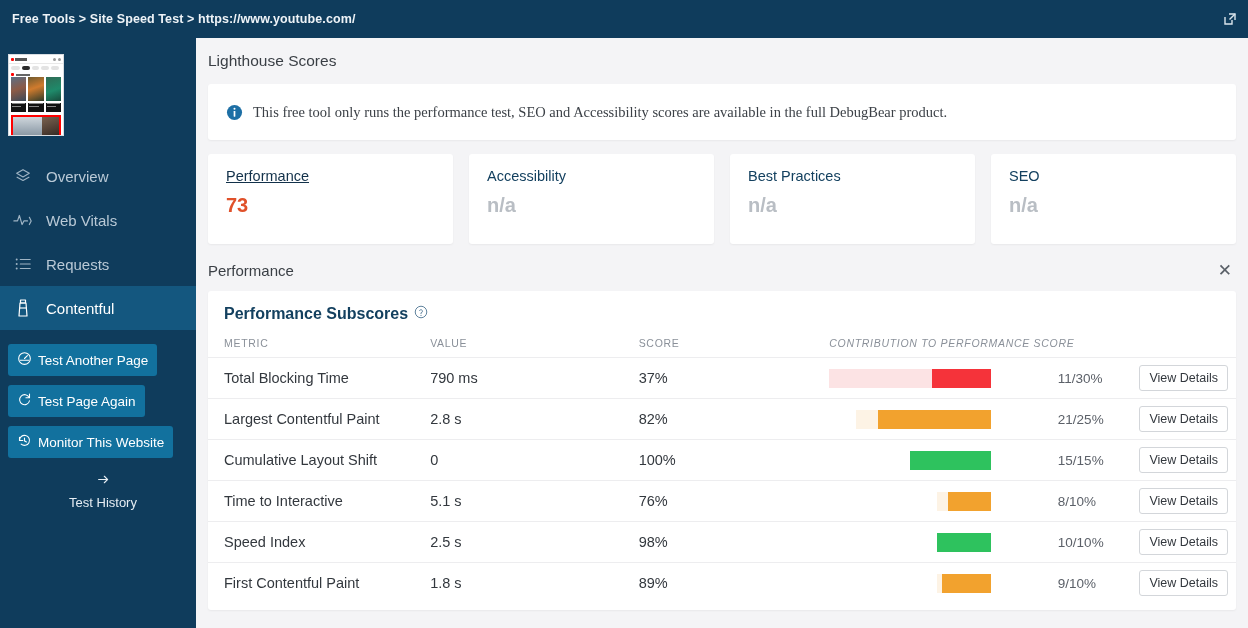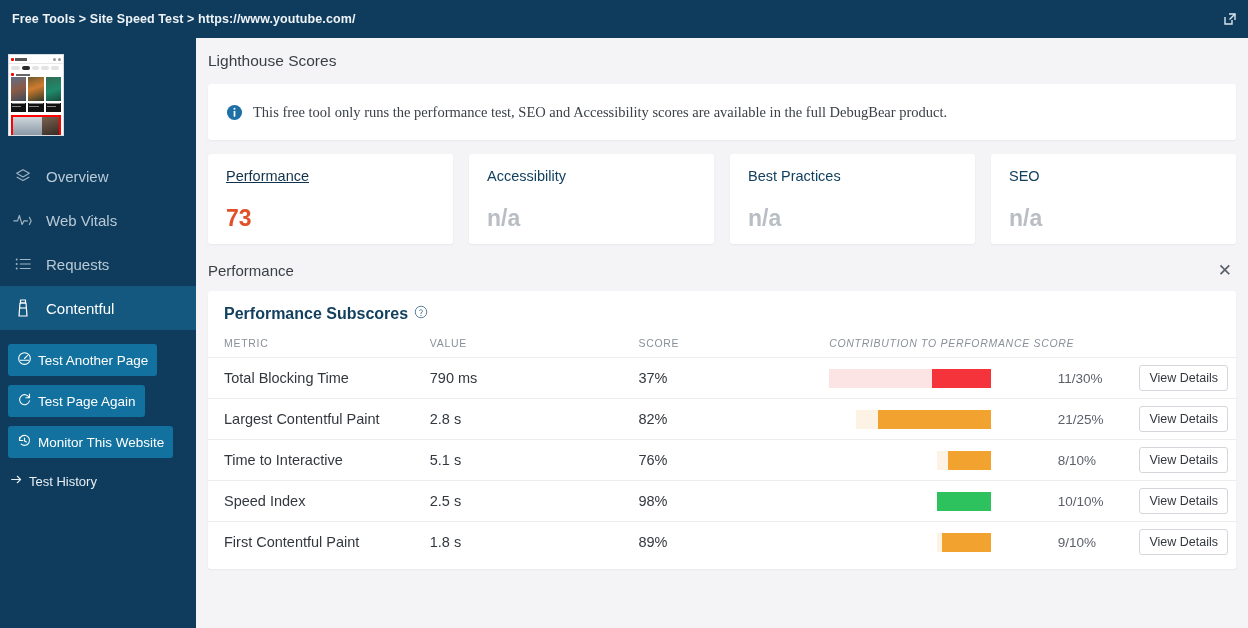--- a/index.html
+++ b/index.html
@@ -82,21 +82,21 @@
     display: inline-flex; align-items: center; gap: 6px;
     background: #12719e; color: #fff; border: none;
     border-radius: 3px; font-size: 13.5px;
     padding: 7px 9px; margin-bottom: 9px; cursor: pointer;
     font-family: "Liberation Sans", sans-serif; white-space: nowrap;
   }
   .sbtn svg { flex: none; }
   #test-history {
     display: flex; align-items: center; gap: 6px;
     color: #e6edf3; font-size: 13px; padding: 6px 0 0 2px;
-    cursor: pointer; text-decoration: none;
+    cursor: pointer; text-decoration: none; flex-direction: column;
   }
 
   
   #main {
     position: absolute; top: 38px; left: 196px;
     width: 1052px; height: 590px; background: #f4f4f6;
     overflow: hidden;
   }
   #section-title {
     font-size: 15.5px; color: #3a3f45; padding: 14px 0 0 12px;
@@ -109,21 +109,21 @@
   #notice .info-ico { margin-right: 10px; flex: none; display:flex; }
   #notice-text { font-size: 14.5px; color: #3c4147; font-family: Liberation Serif, serif; }
 
   #cards { display: flex; gap: 16px; margin: 14px 12px 0 12px; }
   .card {
     flex: 1; background: #fff; border-radius: 3px; height: 90px;
     padding: 14px 18px; box-shadow: 0 1px 2px rgba(0,0,0,.05);
   }
   .card-title { font-size: 14.5px; color: #13405f; font-weight: normal; }
   .card-title.link { text-decoration: underline; color: #12314a; cursor: pointer; }
-  .card-score { font-size: 23px; font-weight: bold; margin-top: 21px; color: #b9bec4; }
+  .card-score { font-size: 20px; font-weight: bold; margin-top: 10px; color: #b9bec4; }
   .card-score.has-val { color: #e0512a; }
 
   #perf-header {
     display: flex; align-items: center; margin: 16px 12px 0 12px;
   }
   #perf-header-title { font-size: 15px; color: #3a3f45; }
   #perf-close { margin-left: auto; cursor: pointer; color: #5a6068; font-size: 17px;
                 line-height: 1; padding: 2px 4px; }
 
   #table-card {
@@ -403,20 +403,33 @@
             <td class="c-bar">
               <div class="barwrap">
                 <div class="track" style="width:135px;background:#fdf3e5"></div>
                 <div class="fill" style="width:113px;background:#f2a22e"></div>
               </div>
             </td>
             <td class="c-contrib">21/25%</td>
             <td class="c-act"><button class="view-btn">View Details</button></td>
           </tr>
           <tr>
+            <td class="c-metric">Cumulative Layout Shift</td>
+            <td class="c-value">0</td>
+            <td class="c-score">100%</td>
+            <td class="c-bar">
+              <div class="barwrap">
+                <div class="track" style="width:81px;background:#e6f7ec"></div>
+                <div class="fill" style="width:81px;background:#2ec25e"></div>
+              </div>
+            </td>
+            <td class="c-contrib">15/15%</td>
+            <td class="c-act"><button class="view-btn">View Details</button></td>
+          </tr>
+          <tr>
             <td class="c-metric">Time to Interactive</td>
             <td class="c-value">5.1 s</td>
             <td class="c-score">76%</td>
             <td class="c-bar">
               <div class="barwrap">
                 <div class="track" style="width:54px;background:#fdf3e5"></div>
                 <div class="fill" style="width:43px;background:#f2a22e"></div>
               </div>
             </td>
             <td class="c-contrib">8/10%</td>

